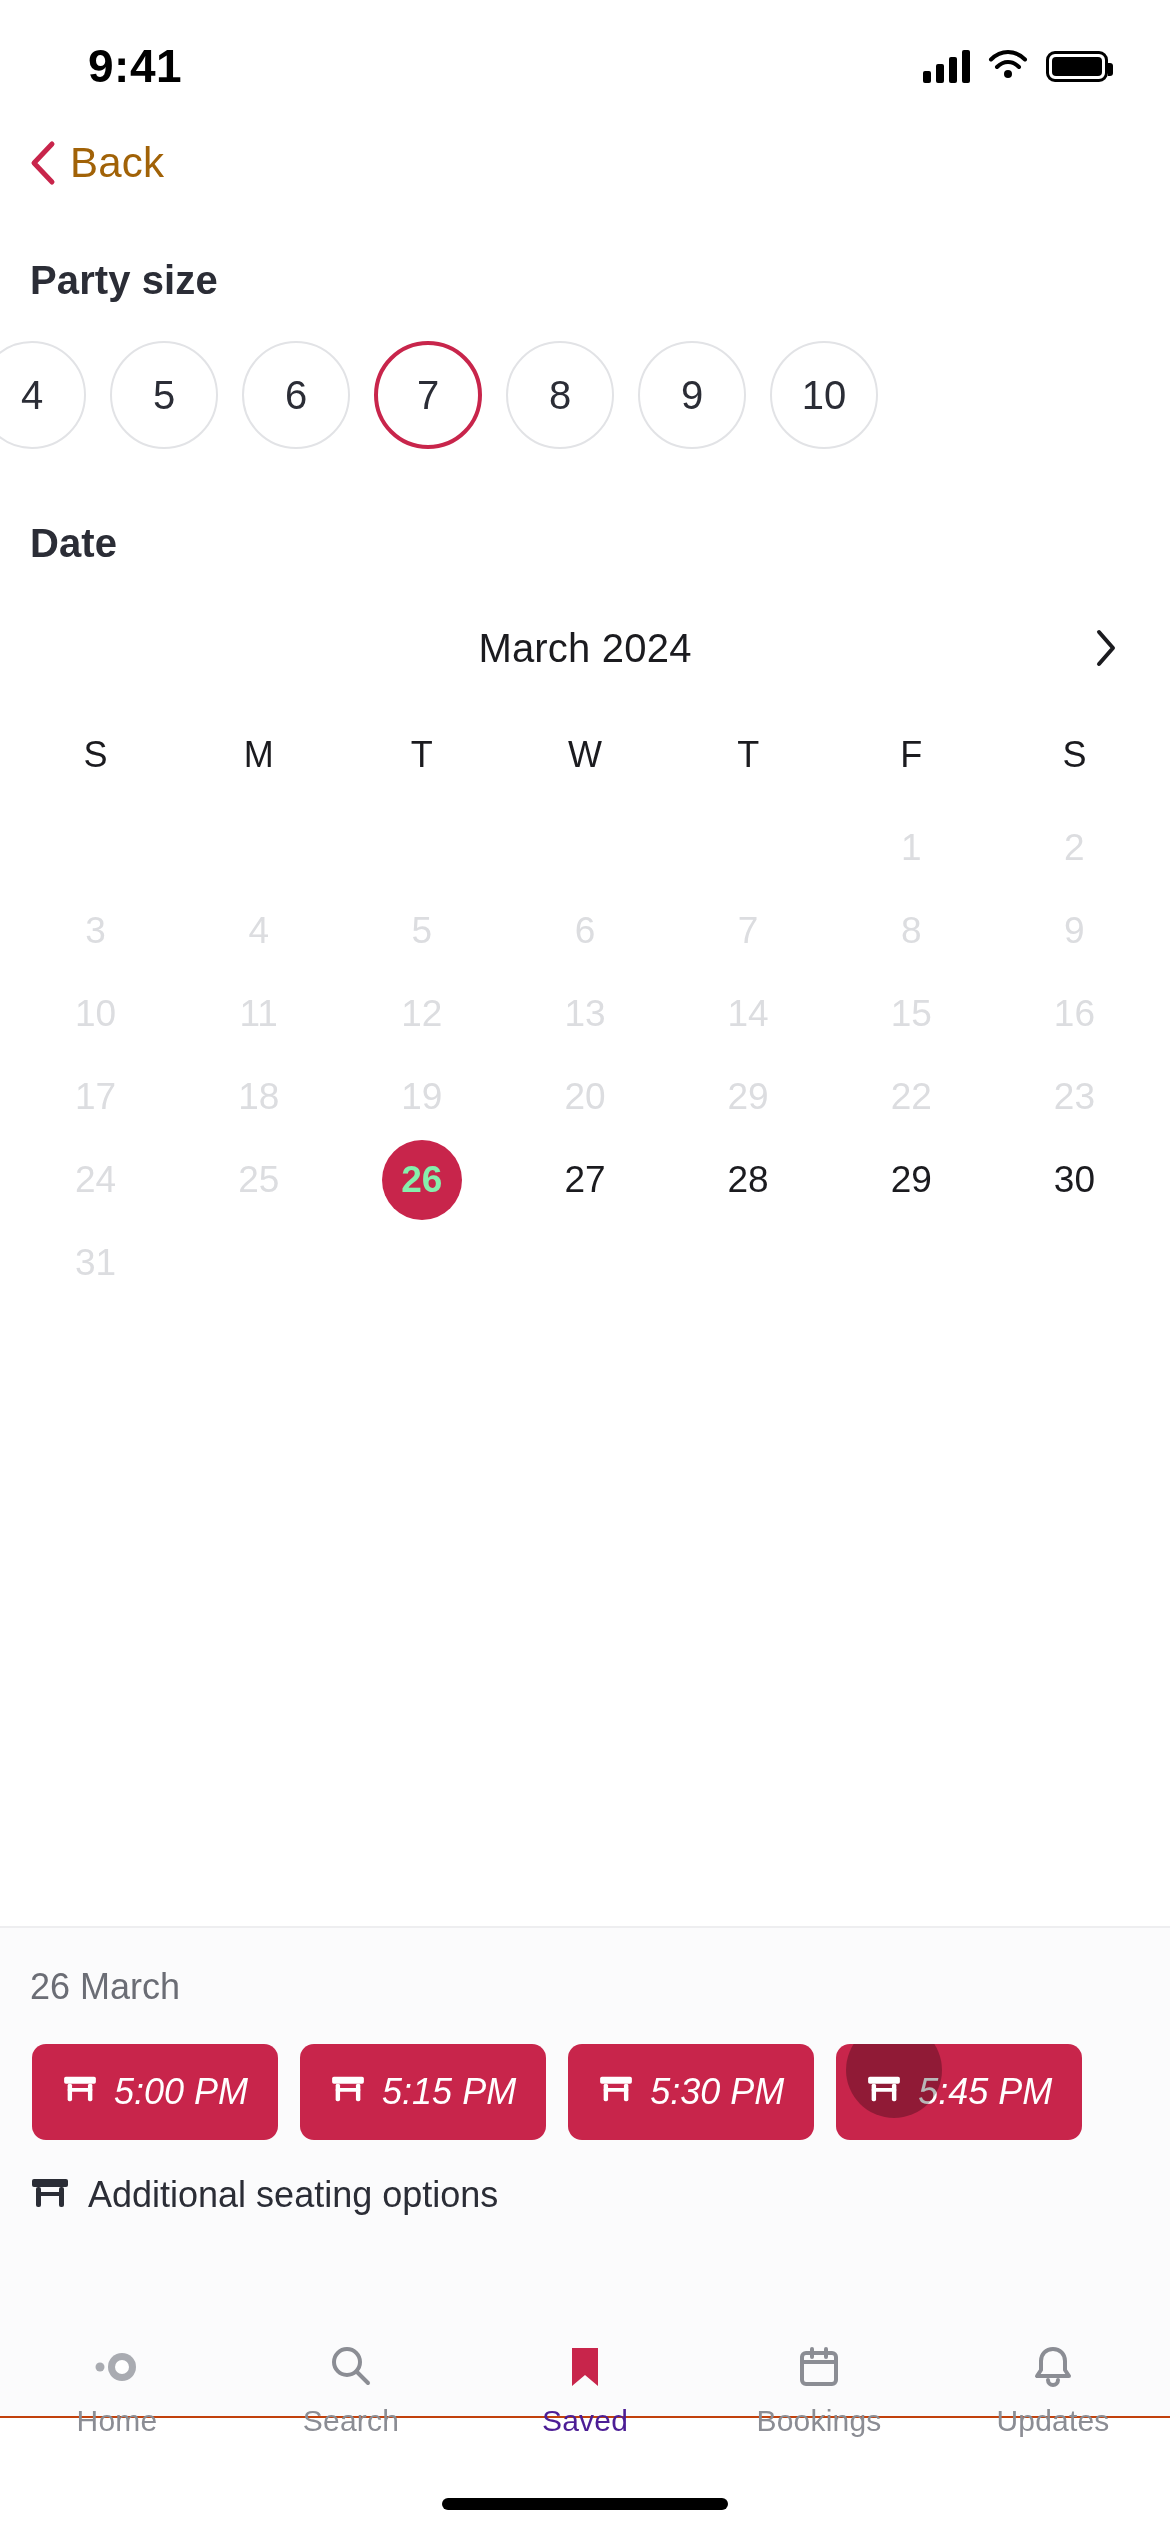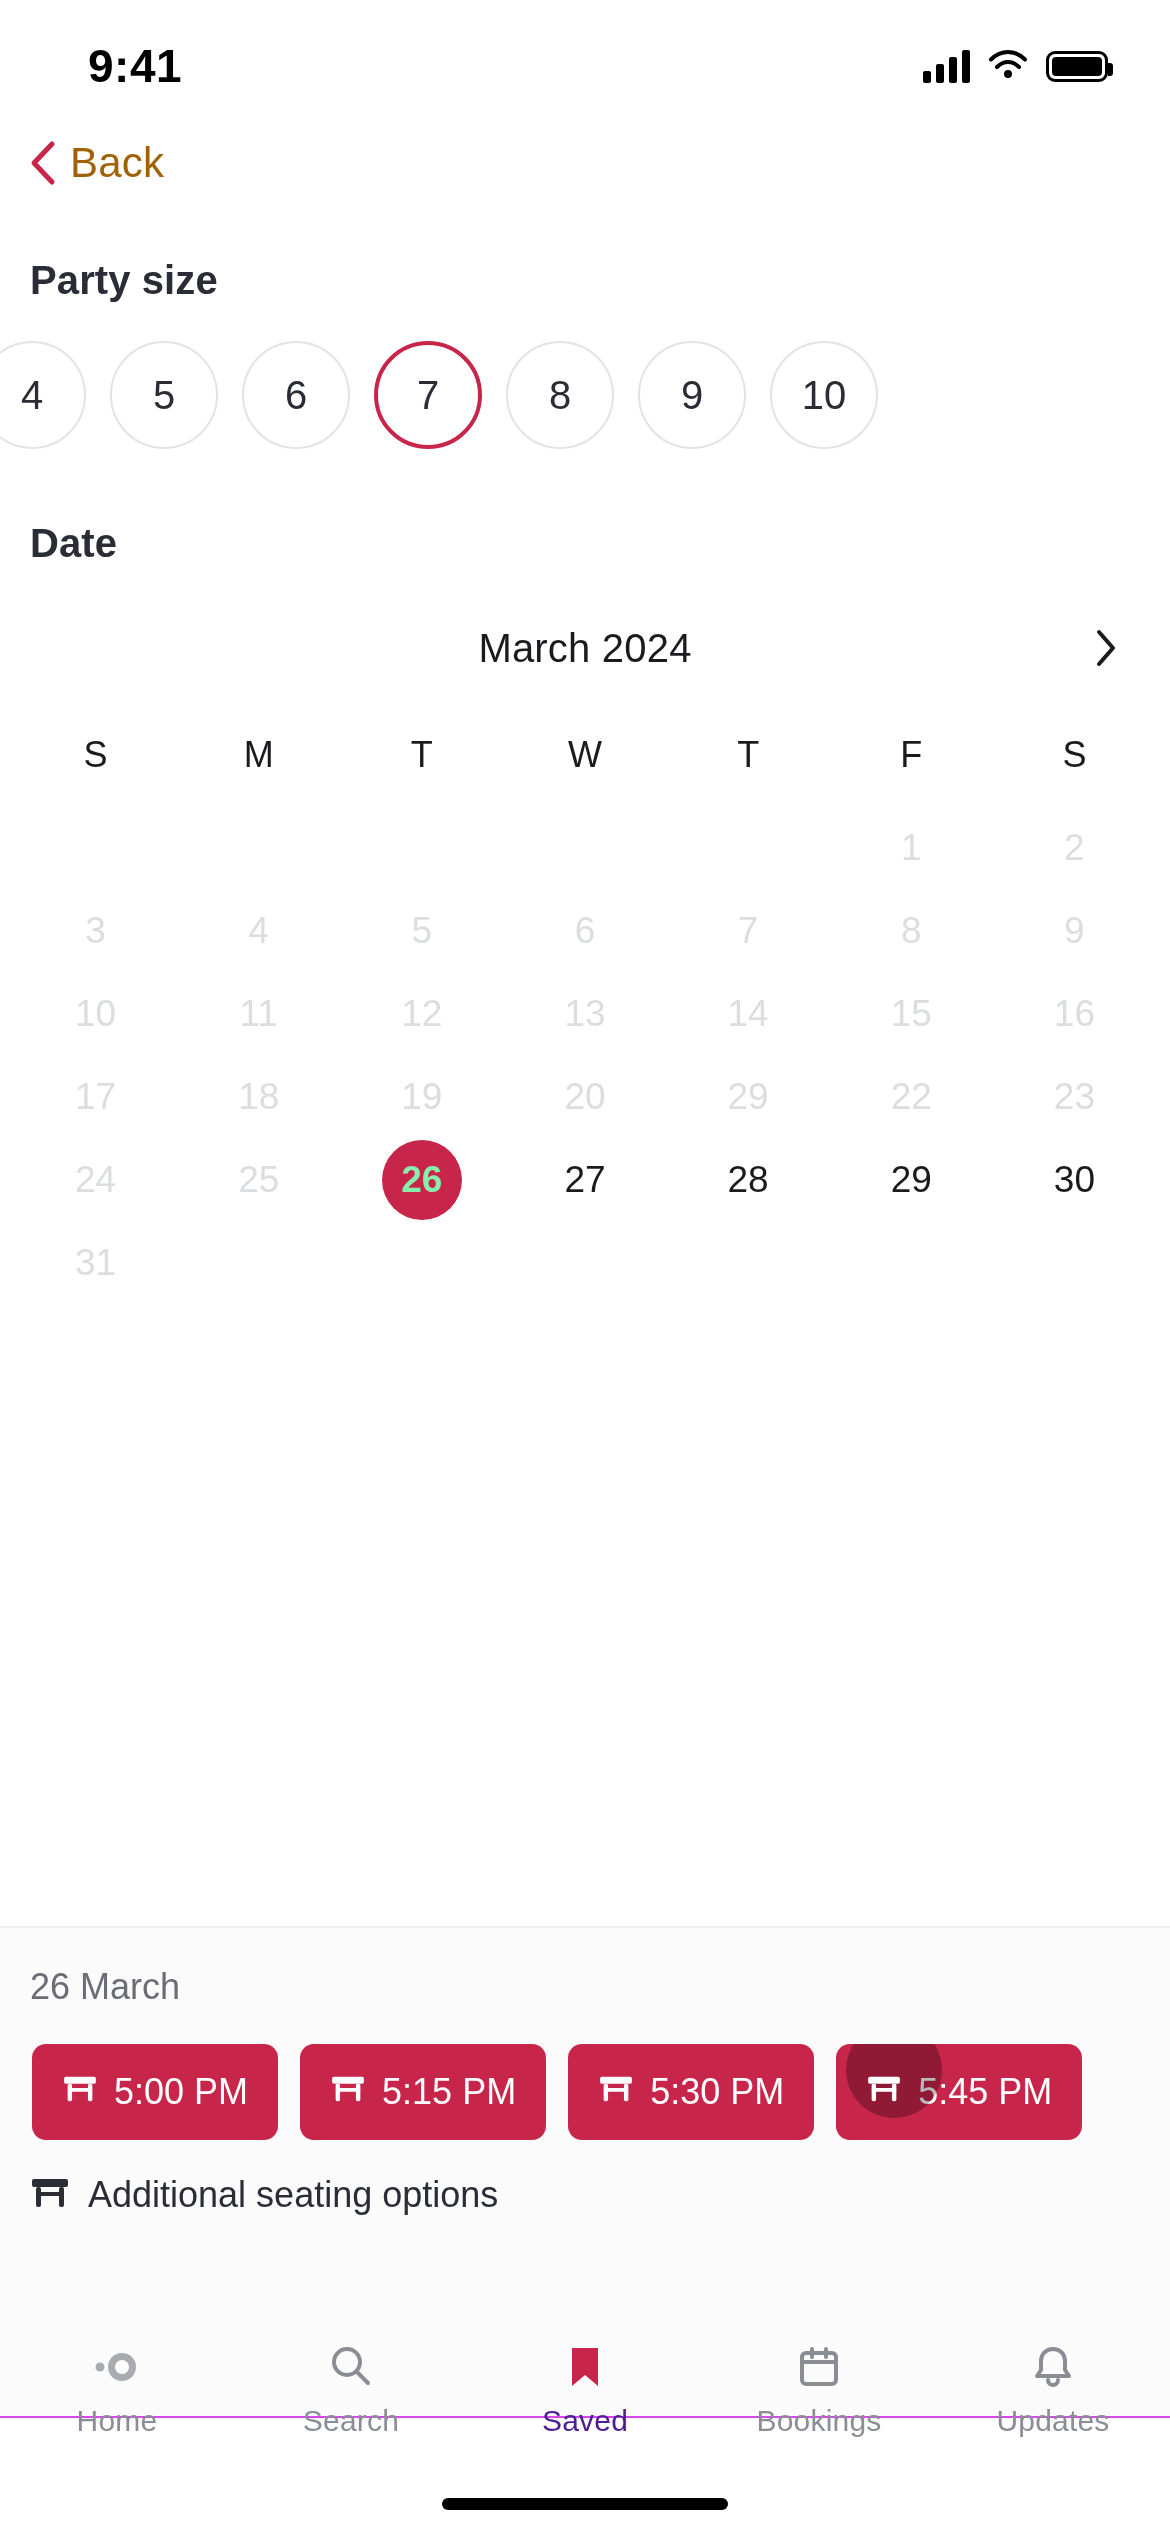--- a/index.html
+++ b/index.html
@@ -189,20 +189,21 @@
     font-size:36px;
     color:#6b6d75;
     margin-left:30px;
   }
   .slot-row {
     margin-top:36px;
     display:flex;
     gap:22px;
     padding-left:32px;
     overflow:hidden;
+    font-style:italic;
   }
   .slot {
     flex:0 0 auto;
     height:96px;
     background:#C8254B;
     border-radius:14px;
     display:flex;
     align-items:center;
     justify-content:center;
     gap:16px;
@@ -232,21 +233,21 @@
   }
   .addl-label { font-size:36px; color:#2b2d36; }
 
   
   .tabbar {
     position:absolute;
     left:0; right:0;
     bottom:0;
     height:116px;
     top:2416px;
-    border-top:2px solid #d946ef;
+    border-top:2px solid #c2410c;
     background:#ffffff;
     display:grid;
     grid-template-columns:repeat(5,1fr);
     align-items:start;
     padding-top:0;
   }
   .tab {
     display:flex;
     flex-direction:column;
     align-items:center;

